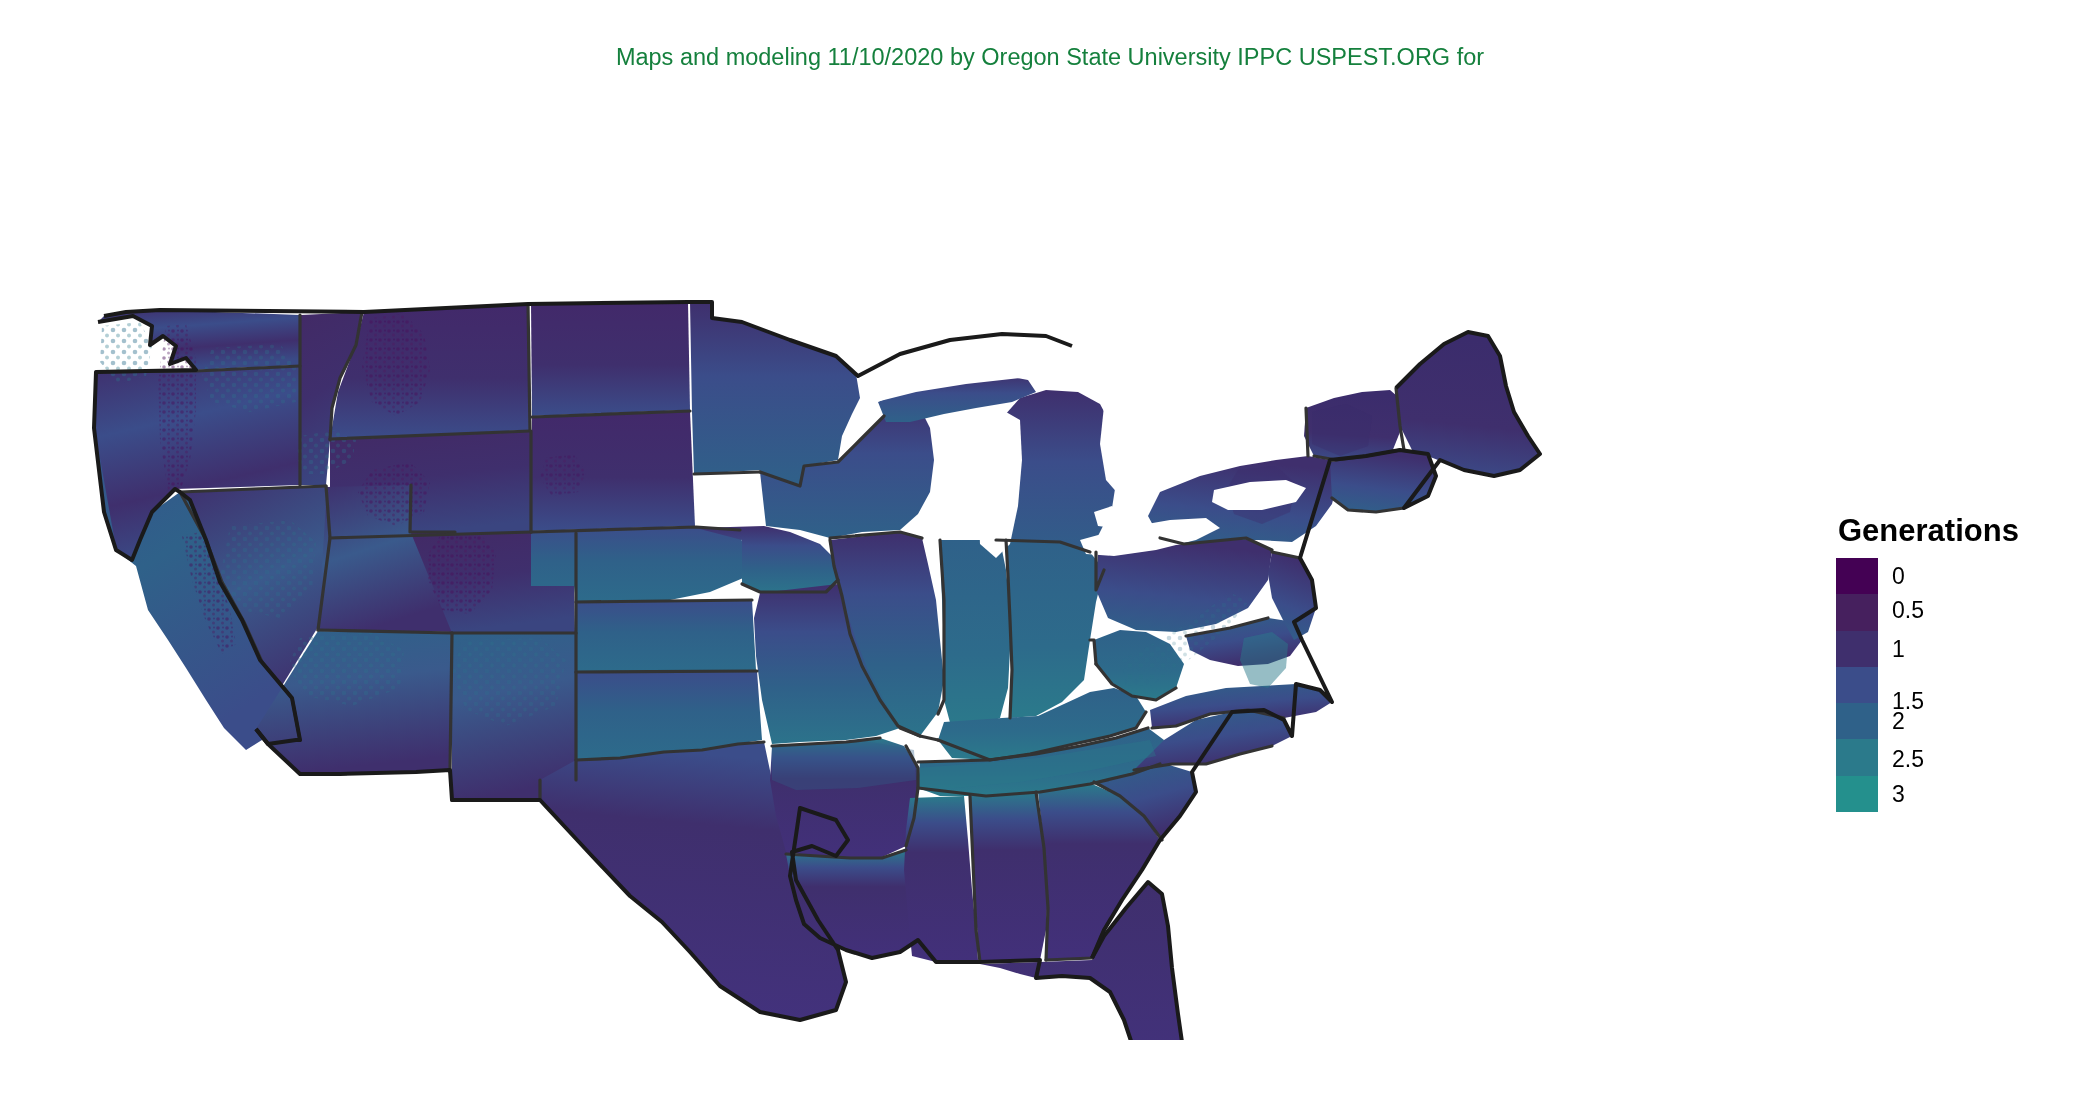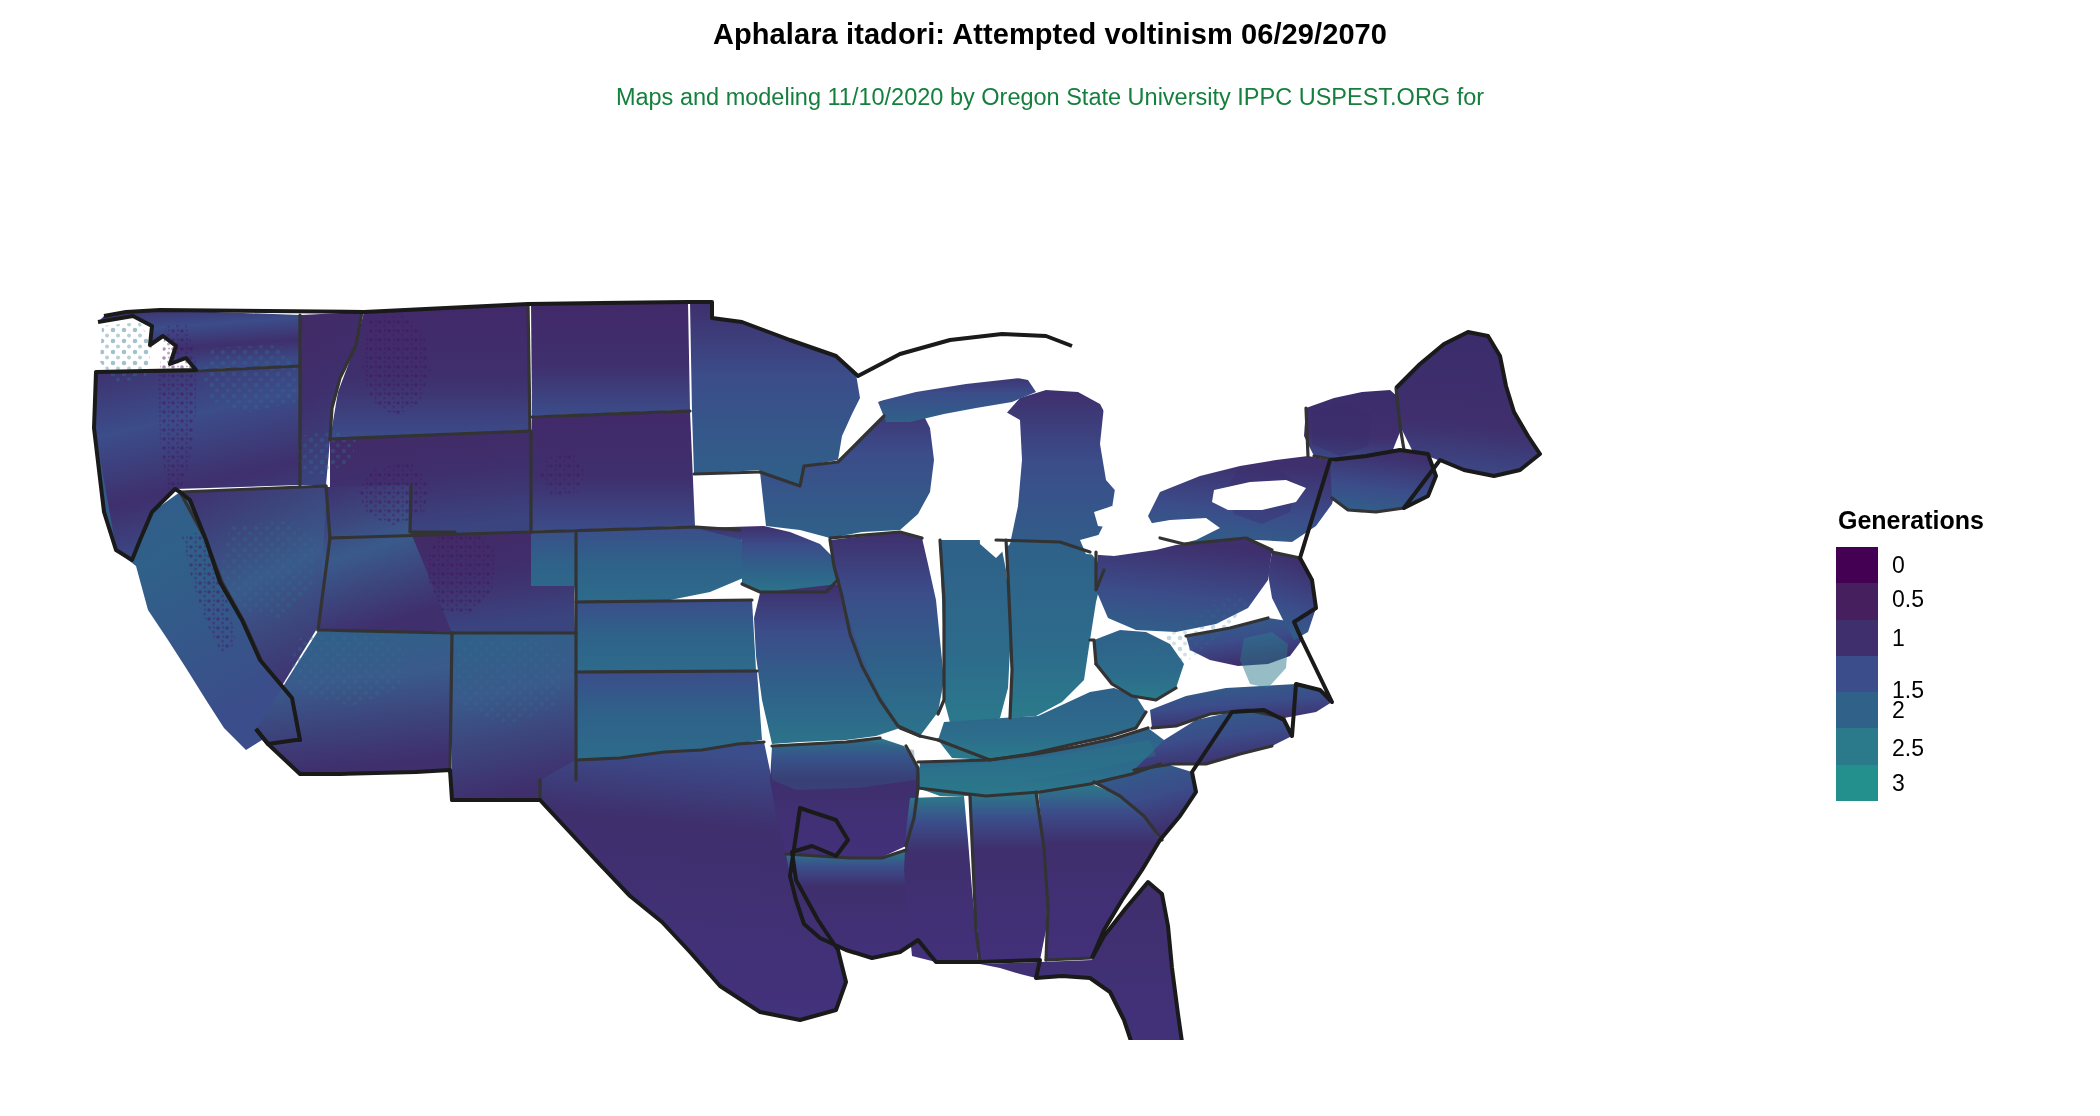--- a/index.html
+++ b/index.html
@@ -28,43 +28,42 @@
 
   .map-area{
     position:absolute;left:0px;top:140px;width:1800px;height:900px;
   }
   .map-svg{display:block;width:1800px;height:900px;}
 
   .legend{
     position:absolute;left:1836px;top:500px;width:240px;
   }
   .legend-title{
-    font-size:25px;font-weight:bold;color:#000;line-height:30px;
-    margin:5px 0 12px 2px;
+    font-size:31px;font-weight:bold;color:#000;line-height:30px;
+    margin:16px 0 12px 2px;
   }
   .legend-body{position:relative;display:flex;align-items:flex-start;}
   .legend-bar{
     width:42px;height:254px;flex:0 0 42px;
     border:0;
   }
   .legend-ticks{
     position:relative;width:130px;height:254px;margin-left:14px;
   }
   .legend-tick{
     position:absolute;left:0;font-size:23px;line-height:23px;color:#000;
     white-space:nowrap;
   }
 </style>
 </head>
 <body>
 
 <div id="page">
 
   <div class="title-block">
-    <div class="map-title">Aphalara itadori: Attempted voltinism 06/29/2070</div>
     <div class="map-subtitle">
       <span>Maps and modeling 11/10/2020 by Oregon State University IPPC USPEST.ORG for</span>
     </div>
   </div>
 
   <div class="map-area">
     <svg class="map-svg" viewBox="0 0 1800 900" preserveAspectRatio="xMidYMid meet">
       <defs>
 
         <linearGradient id="gPacNW" x1="0" y1="0" x2="0.25" y2="1">

